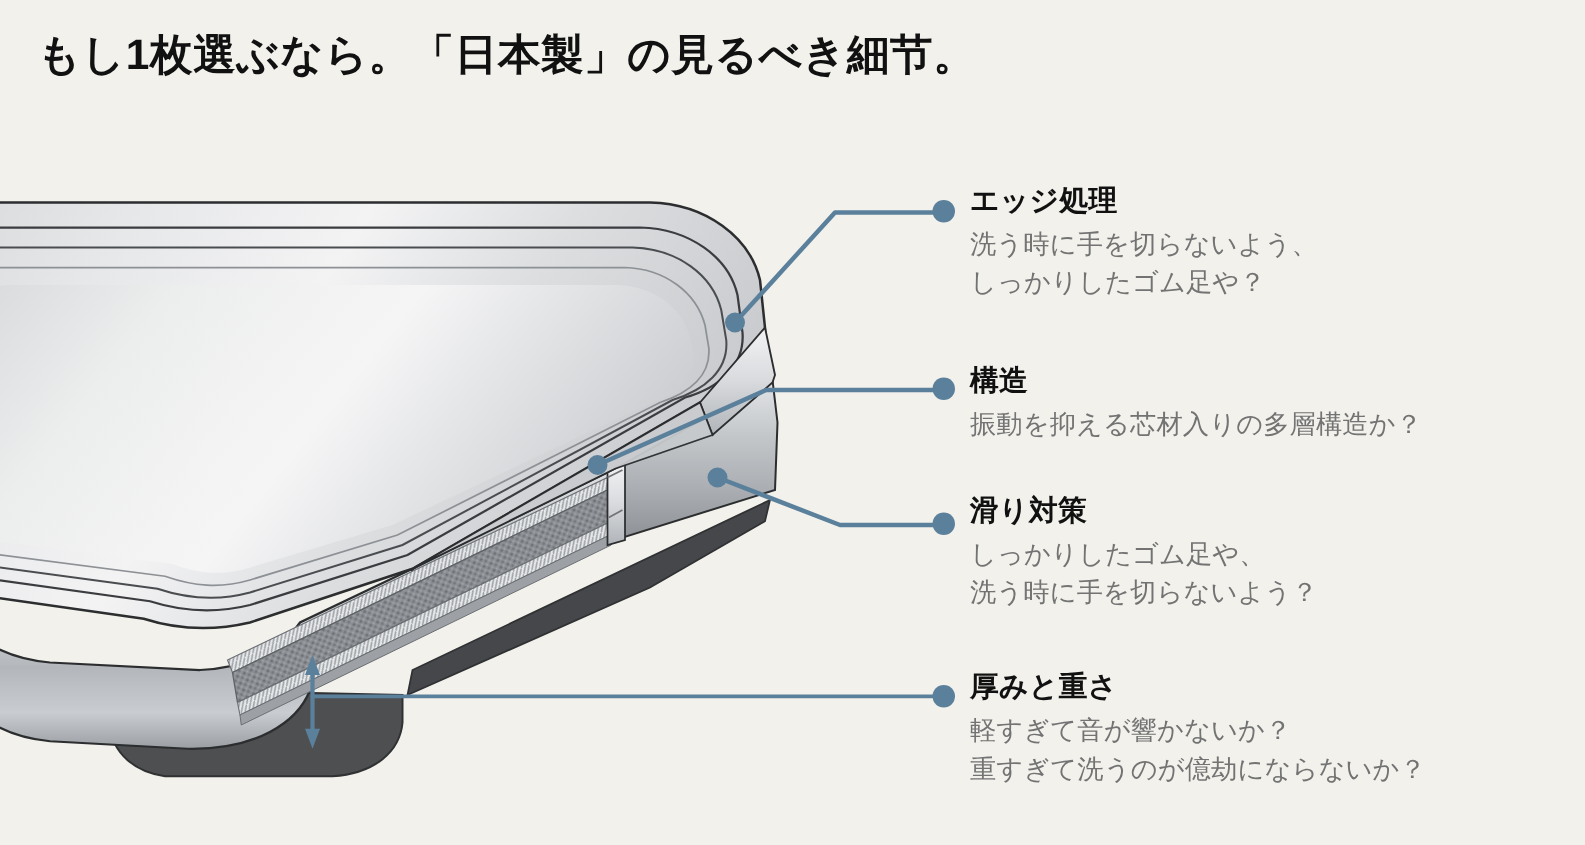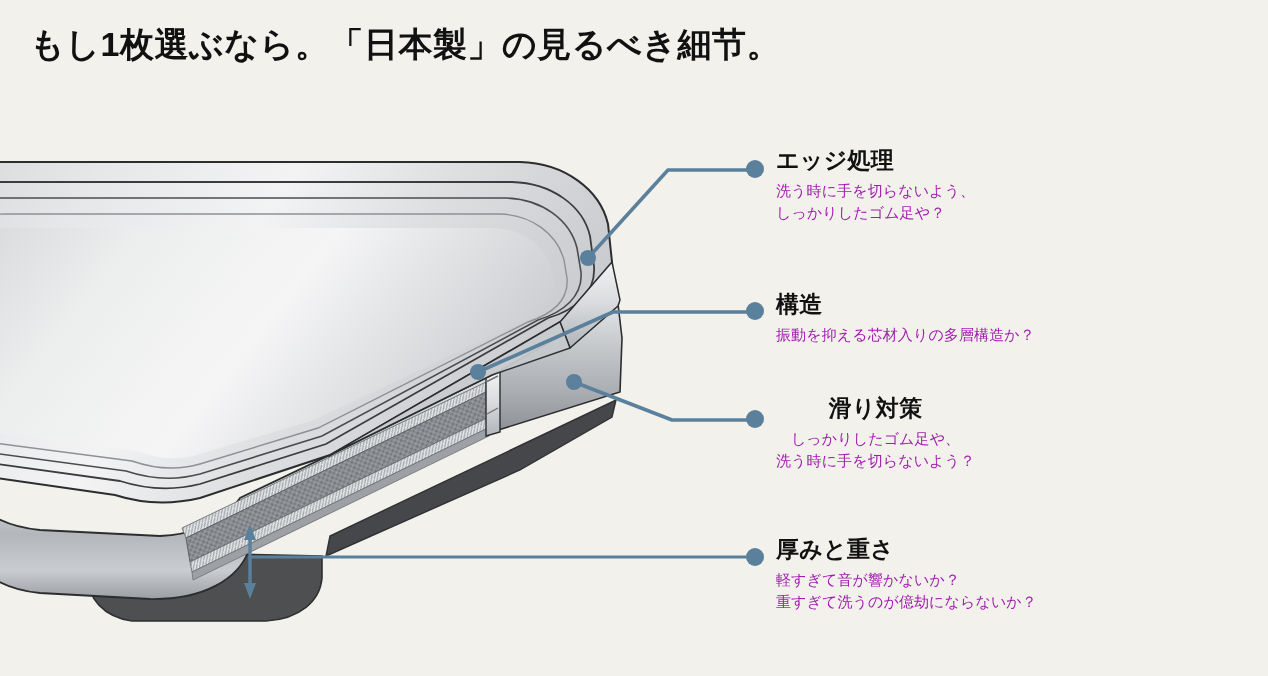--- a/index.html
+++ b/index.html
@@ -65,36 +65,36 @@
     font-weight: 700;
     color: #111111;
     line-height: 1.1;
     letter-spacing: 0.3px;
     white-space: nowrap;
     margin: 0;
   }
 
   .callout .body {
     margin-top: 7px;
-    font-size: 15px;
+    font-size: 21px;
     font-weight: 400;
-    color: #a21caf;
+    color: #737373;
     line-height: 1.48;
     letter-spacing: 0.1px;
     white-space: nowrap;
   }
 
   .callout .body .line {
     display: block;
   }
 
   
   #callout-edge      { left: 776px; top: 148px; }
   #callout-structure { left: 776px; top: 292px; }
-  #callout-slip      { left: 776px; top: 396px; text-align: center; }
+  #callout-slip      { left: 776px; top: 396px; }
   #callout-weight    { left: 776px; top: 537px; }
 
   
   .leaders {
     position: absolute;
     left: 0; top: 0;
     width: 1268px;
     height: 676px;
     pointer-events: none;
   }

